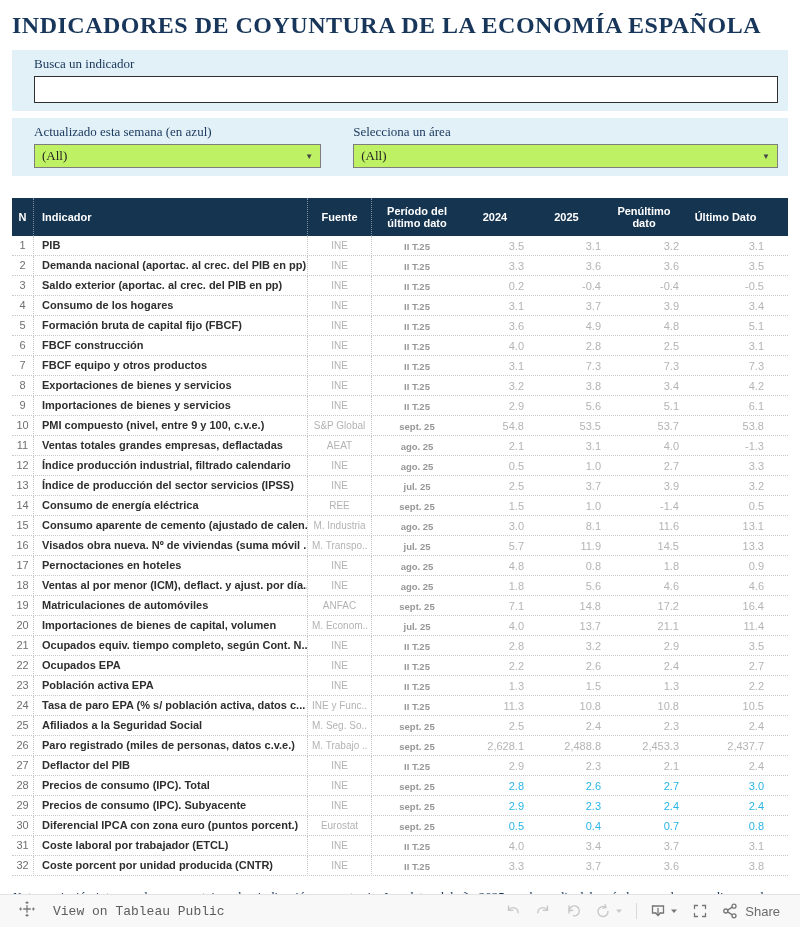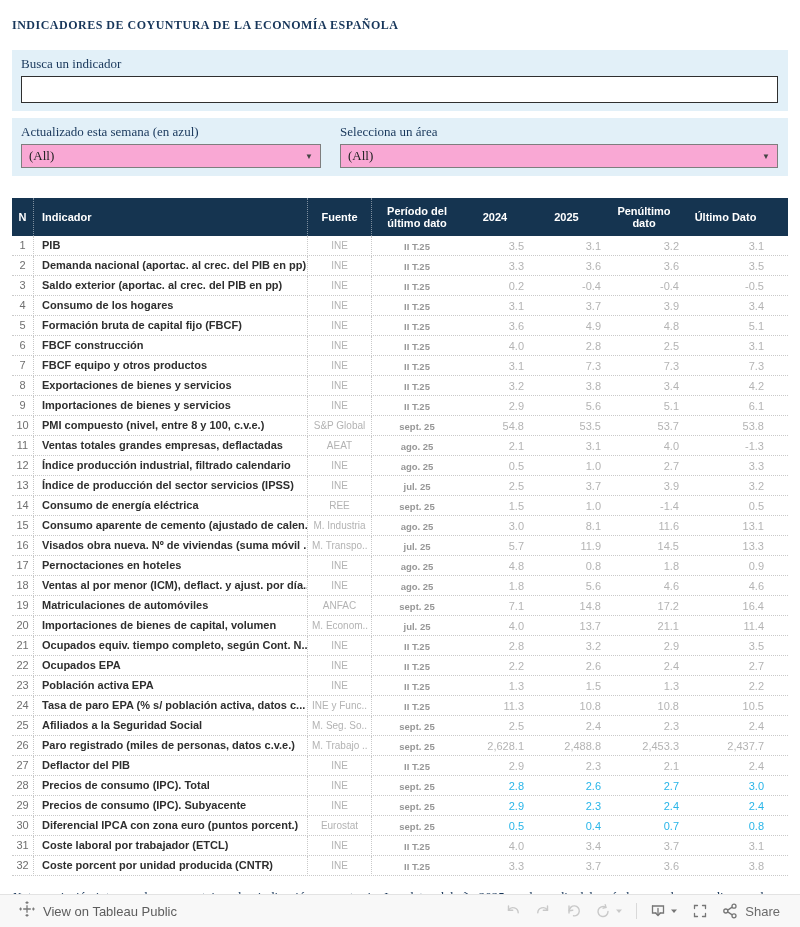--- a/index.html
+++ b/index.html
@@ -2,35 +2,35 @@
 <html><head>
 <meta charset="utf-8">
 <style>
   html,body{margin:0;padding:0;background:#ffffff;}
   body{width:800px;height:927px;position:relative;overflow:hidden;
        font-family:"Liberation Sans",sans-serif;}
   .page{padding:8px 12px 0 12px;}
 
   
   h1.title{font-family:"Liberation Serif",serif;font-weight:bold;
-    color:#17365a;font-size:12px;line-height:26px;margin:4px 0 12px 0;
+    color:#17365a;font-size:24px;line-height:26px;margin:4px 0 12px 0;
     letter-spacing:0.5px;}
 
   
-  .panel{background:#e2f0f8;padding:6px 10px 8px 9px;box-sizing:border-box;}
+  .panel{background:#e2f0f8;padding:6px 10px 8px 22px;box-sizing:border-box;}
   .panel-label{font-family:"Liberation Serif",serif;font-size:13px;
     color:#17365a;margin-bottom:4px;}
   .search-panel{width:776px;margin-bottom:7px;}
   .search-input{display:block;width:100%;box-sizing:border-box;height:27px;
     border:1px solid #2f2f2f;background:#fff;font-family:"Liberation Serif",serif;
     font-size:13px;padding:0 6px;outline:none;border-radius:0;}
   .filters-row{display:flex;margin-bottom:0;}
   .filter-panel.left{width:343px;}
   .filter-panel.right{width:492px;}
-  .dropdown{background:#f9a8d4;border:1px solid #7e7e7e;height:22px;
+  .dropdown{background:#bef264;border:1px solid #7e7e7e;height:22px;
     display:flex;align-items:center;justify-content:space-between;
     padding:0 7px;cursor:pointer;}
   .dropdown .val{font-family:"Liberation Serif",serif;font-size:13px;color:#222;}
   .dropdown .caret{font-size:8px;color:#444;}
 
   
   .table{width:776px;margin-top:22px;}
   .thead,.tr{display:grid;
     grid-template-columns:22px 274px 64px 90px 66px 77px 78px 85px;
     padding-right:20px;box-sizing:border-box;}
@@ -59,21 +59,21 @@
   .note{margin-top:12px;font-family:"Liberation Serif",serif;font-size:13px;
     line-height:17px;color:#17365a;}
   .note .nota{font-style:italic;}
   .note a{color:#1878b8;font-weight:bold;text-decoration:none;}
 
   
   .toolbar{position:absolute;left:0;bottom:0;width:800px;height:33px;
     background:#f8f8f8;border-top:1px solid #e3e3e3;display:flex;
     align-items:center;justify-content:space-between;box-sizing:border-box;
     padding:0 14px 0 18px;}
-  .tb-left{display:flex;align-items:center;gap:7px;cursor:pointer;}
+  .tb-left{display:flex;align-items:center;gap:17px;cursor:pointer;font-family:Liberation Mono, monospace;}
   .tb-left .vtp{color:#5d5d5d;font-size:13px;}
   .tb-right{display:flex;align-items:center;text-align:center;}
   .tb-btn{display:flex;align-items:center;gap:2px;padding:3px 6px;cursor:pointer;border-radius:2px;}
   .tb-sep{width:1px;height:16px;background:#d9d9d9;margin:0 6px;}
   .share-label{color:#6b6b6b;font-size:13px;margin-left:4px;}
 </style>
 </head>
 <body>
 
 <div class="page">
@@ -208,21 +208,21 @@
     <div class="td c-fuente">INE</div>
     <div class="td c-per">II T.25</div>
     <div class="td num">2.9</div>
     <div class="td num">5.6</div>
     <div class="td num">5.1</div>
     <div class="td num">6.1</div>
   </div>
 
   <div class="tr">
     <div class="td c-n">10</div>
-    <div class="td c-ind">PMI compuesto (nivel, entre 8 y 100, c.v.e.)</div>
+    <div class="td c-ind">PMI compuesto (nivel, entre 9 y 100, c.v.e.)</div>
     <div class="td c-fuente">S&amp;P Global</div>
     <div class="td c-per">sept. 25</div>
     <div class="td num">54.8</div>
     <div class="td num">53.5</div>
     <div class="td num">53.7</div>
     <div class="td num">53.8</div>
   </div>
 
   <div class="tr">
     <div class="td c-n">11</div>

